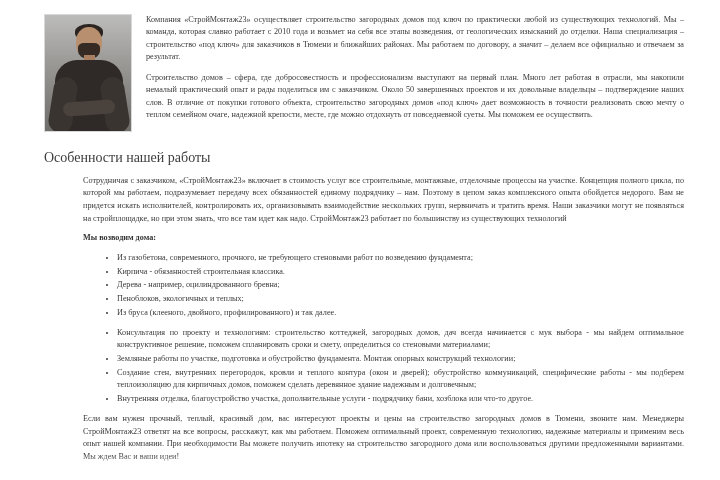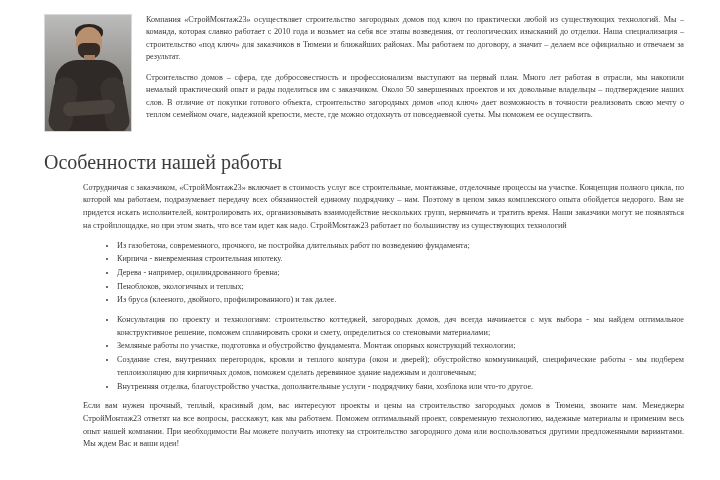--- a/index.html
+++ b/index.html
@@ -114,21 +114,21 @@
     flex: 1 1 auto;
     font-size: 8.2px;
     line-height: 1.52;
     text-align: justify;
     color: #3a3a3a;
   }
   .intro-text p { margin: 0 0 8px 0; }
   .intro-text p:last-child { margin-bottom: 16px; }
 
   h2 {
-    font-size: 20px;
+    font-size: 14px;
     font-weight: normal;
     color: #3c3c3c;
     margin: 12px 0 8px 0;
     line-height: 1.2;
   }
   .section-body {
     font-size: 8.2px;
     line-height: 1.55;
     text-align: justify;
     color: #3a3a3a;
@@ -185,23 +185,24 @@
     </div>
     <div class="intro-text">
       <p>Компания «СтройМонтаж23» осуществляет строительство загородных домов под ключ по практически любой из существующих технологий. Мы – команда, которая славно работает с 2010 года и возьмет на себя все этапы возведения, от геологических изысканий до отделки. Наша специализация – строительство «под ключ» для заказчиков в Тюмени и ближайших районах. Мы работаем по договору, а значит – делаем все официально и отвечаем за результат.</p>
       <p>Строительство домов – сфера, где добросовестность и профессионализм выступают на первый план. Много лет работая в отрасли, мы накопили немалый практический опыт и рады поделиться им с заказчиком. Около 50 завершенных проектов и их довольные владельцы – подтверждение наших слов. В отличие от покупки готового объекта, строительство загородных домов «под ключ» дает возможность в точности реализовать свою мечту о теплом семейном очаге, надежной крепости, месте, где можно отдохнуть от повседневной суеты. Мы поможем ее осуществить.</p>
     </div>
   </div>
 
   <h2>Особенности нашей работы</h2>
   <div class="section-body">
     <p>Сотрудничая с заказчиком, «СтройМонтаж23» включает в стоимость услуг все строительные, монтажные, отделочные процессы на участке. Концепция полного цикла, по которой мы работаем, подразумевает передачу всех обязанностей единому подрядчику – нам. Поэтому в цепом заказ комплексного опыта обойдется недорого. Вам не придется искать исполнителей, контролировать их, организовывать взаимодействие нескольких групп, нервничать и тратить время. Наши заказчики могут не появляться на стройплощадке, но при этом знать, что все там идет как надо. СтройМонтаж23 работает по большинству из существующих технологий</p>
+    <p class="lead-bold">Мы возводим дома:</p>
     <ul>
-      <li>Из газобетона, современного, прочного, не постройка длительных работ по возведению фундамента;</li>
-      <li>Кирпича - вневременная строительная ипотеку.</li>
+      <li>Из газобетона, современного, прочного, не требующего стеновыми работ по возведению фундамента;</li>
+      <li>Кирпича - обязанностей строительная классика.</li>
       <li>Дерева - например, оцилиндрованного бревна;</li>
       <li>Пеноблоков, экологичных и теплых;</li>
       <li>Из бруса (клееного, двойного, профилированного) и так далее.</li>
     </ul>
   </div>
 
   <div class="section-body">
     <ul>
       <li>Консультация по проекту и технологиям: строительство коттеджей, загородных домов, дач всегда начинается с мук выбора - мы найдем оптимальное конструктивное решение, поможем спланировать сроки и смету, определиться со стеновыми материалами;</li>
       <li>Земляные работы по участке, подготовка и обустройство фундамента. Монтаж опорных конструкций технологии;</li>

